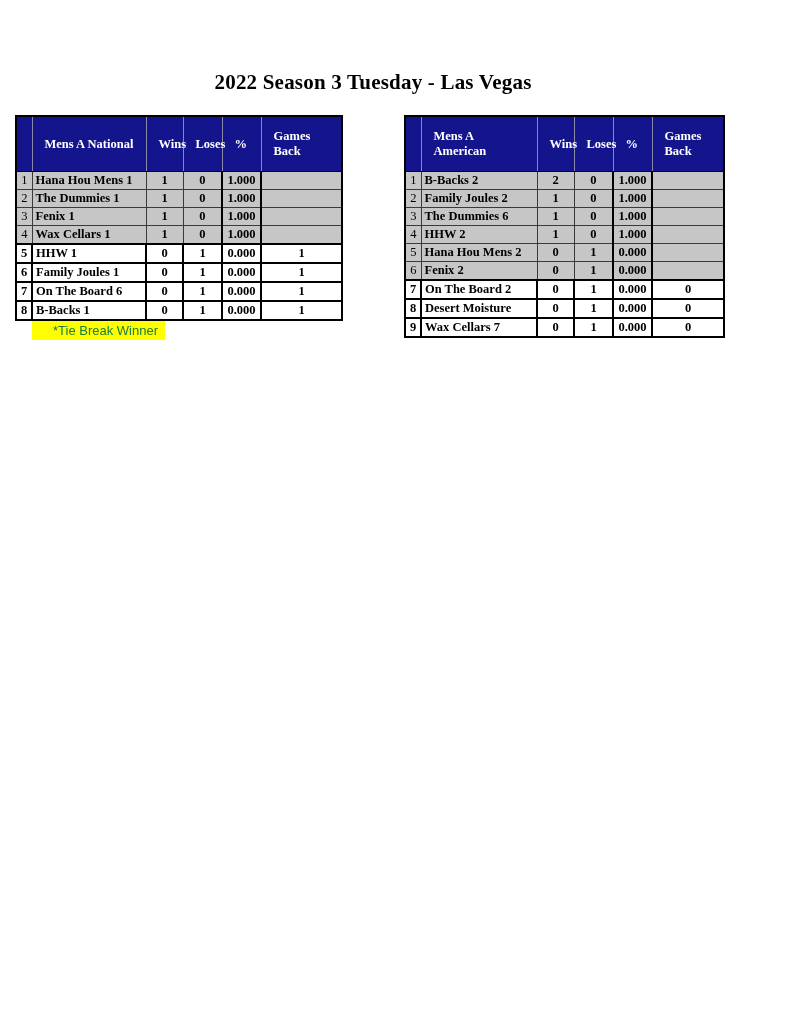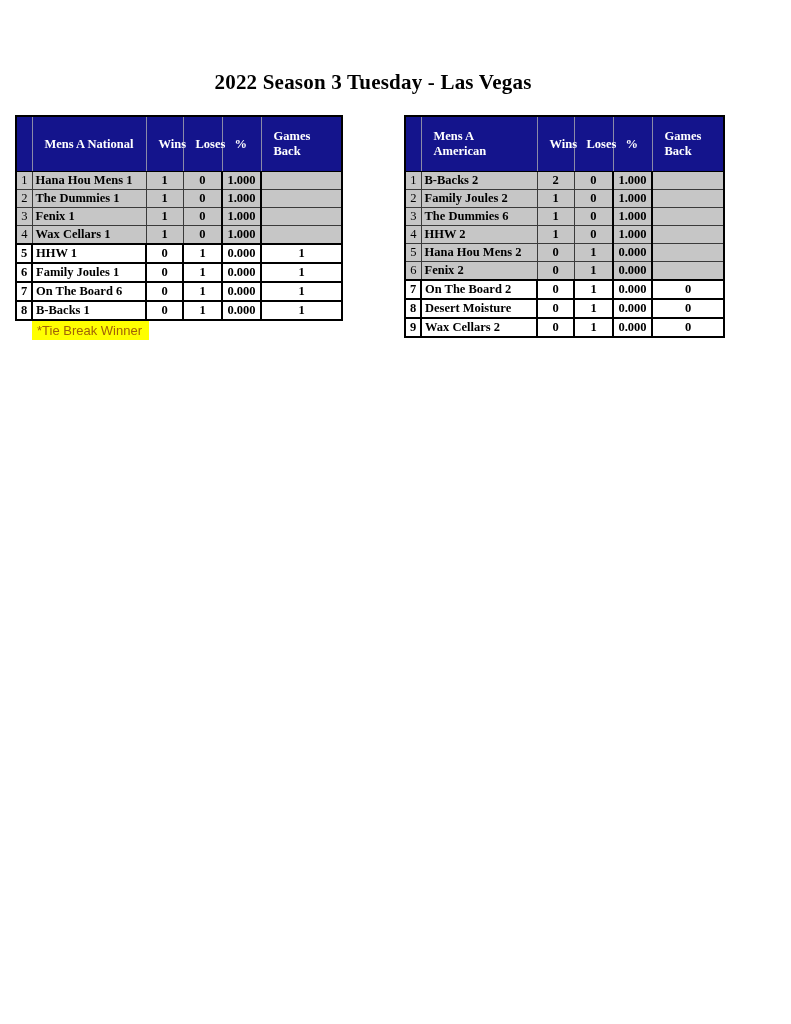--- a/index.html
+++ b/index.html
@@ -82,22 +82,22 @@
     border: 2px solid #000;
   }
   .note {
     position: absolute;
     top: 321px;
     left: 32px;
     background: var(--note-bg, #FFFF00);
     font-family: "Liberation Sans", sans-serif;
     font-size: 13px;
     line-height: 15px;
-    padding: 2px 7px 2px 5px;
-    color: #a16207;
+    padding: 2px 7px 2px 21px;
+    color: #15803d;
   }
 </style>
 </head>
 <body style="--header-bg: #14148C; --header-fg: #FFFFFF; --shaded-bg: #C6C6C6; --note-bg: #FFFF00;">
 
 <h1 class="page-title">2022 Season 3 Tuesday - Las Vegas</h1>
 
 <table class="standings tbl-left">
   <colgroup>
     <col class="c-rank">
@@ -264,21 +264,21 @@
       <tr class="plain">
         <td class="col-rank">8</td>
         <td class="col-team">Desert Moisture</td>
         <td class="col-wins">0</td>
         <td class="col-loses">1</td>
         <td class="col-pct">0.000</td>
         <td class="col-gb">0</td>
       </tr>
       <tr class="plain">
         <td class="col-rank">9</td>
-        <td class="col-team">Wax Cellars 2</td>
+        <td class="col-team">Wax Cellars 7</td>
         <td class="col-wins">0</td>
         <td class="col-loses">1</td>
         <td class="col-pct">0.000</td>
         <td class="col-gb">0</td>
       </tr>
     </tbody>
 </table>
 
 <div class="note">*Tie Break Winner</div>
 

